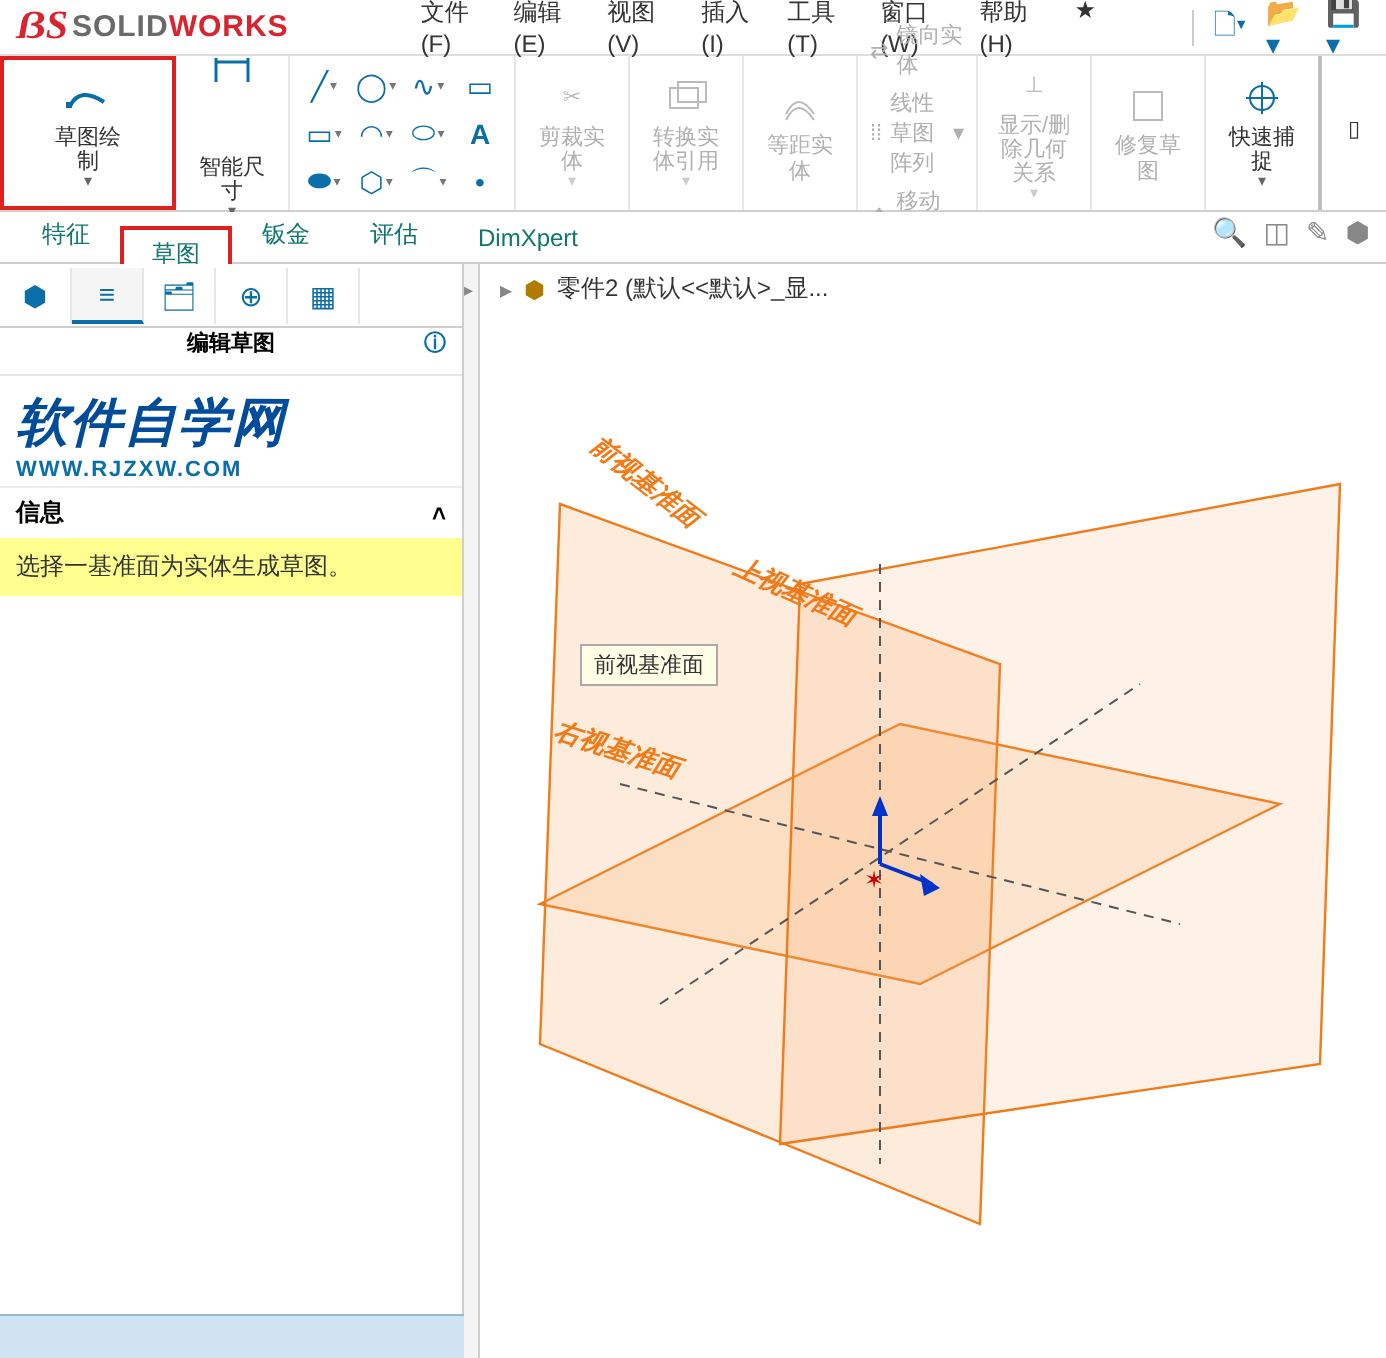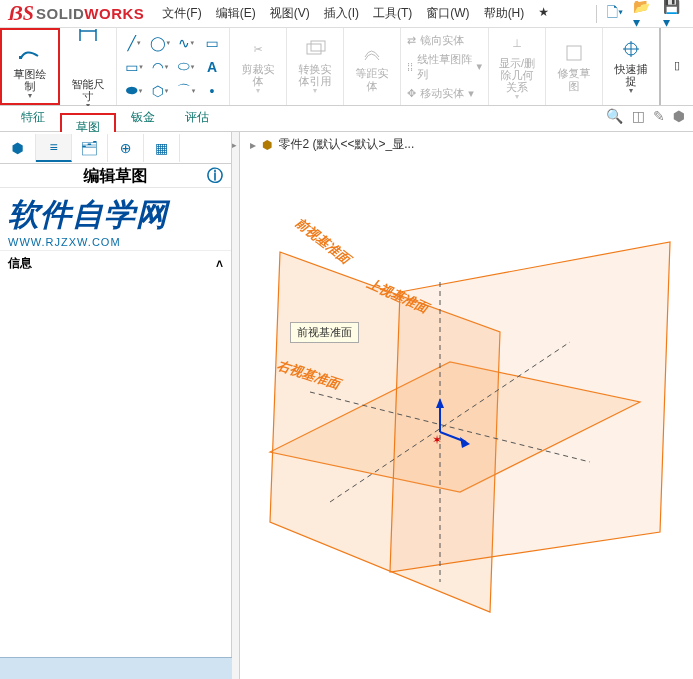--- a/index.html
+++ b/index.html
@@ -1,19 +1,19 @@
 <!DOCTYPE html>
 <html><head>
 <meta charset="utf-8">
 <style>
 * { margin: 0; padding: 0; box-sizing: border-box; font-family: "Microsoft YaHei", Arial, sans-serif; }
 body { width: 693px; height: 679px; background: #fff; overflow: hidden; position: relative; }
 
 
-.titlebar { height: 28px; display: flex; align-items: center; background: #fff; border-bottom: 1px solid #ddd; }
+.titlebar { height: 28px; display: flex; align-items: center; background: #fff; border-bottom: 1px solid #ddd; gap: 48px; }
 .logo { display: flex; align-items: center; gap: 2px; padding: 0 8px; }
 .logo-ds { color: #d9232e; font-style: italic; font-weight: 700; font-size: 20px; font-family: Georgia, serif; }
 .logo-solid { color: #6a6a6a; font-weight: 700; font-size: 15px; letter-spacing: 0.5px; }
 .logo-works { color: #d9232e; font-weight: 700; font-size: 15px; letter-spacing: 0.5px; }
 .menubar { display: flex; gap: 14px; padding-left: 10px; font-size: 12px; color: #333; }
 .menu-item { cursor: pointer; }
 .qat { display: flex; gap: 6px; margin-left: auto; padding-right: 6px; align-items: center; }
 .qat-btn { width: 24px; height: 22px; display: flex; align-items: center; justify-content: center; font-size: 14px; color: #0a6ea8; cursor: pointer; }
 .qat-sep { width: 1px; height: 18px; background: #ccc; }
 
@@ -36,25 +36,25 @@
 .tab { padding: 4px 14px 5px; font-size: 12px; color: #0f766e; border: 1px solid transparent; border-bottom: none; cursor: pointer; }
 .tab.active { border-color: #cfcfcf; background: #fff; position: relative; top: 12px; }
 .tab.framed { border: 2px solid #e02020; border-bottom: 2px solid #e02020; }
 .tabicons { position: absolute; right: 8px; top: 2px; display: flex; gap: 8px; color: #888; font-size: 14px; }
 
 
 .leftpanel { position: absolute; left: 0; top: 132px; width: 232px; bottom: 0; background: #fff; border-right: 1px solid #cfcfcf; }
 .lp-tabs { height: 32px; display: flex; align-items: center; border-bottom: 1px solid #cfcfcf; }
 .lp-tab { width: 36px; height: 28px; display: flex; align-items: center; justify-content: center; color: #0a6ea8; cursor: pointer; border-right: 1px solid #e6e6e6; font-size: 14px; }
 .lp-tab.active { background: #f5f5f5; border-bottom: 2px solid #0a6ea8; }
-.lp-title { height: 24px; display: flex; align-items: flex-end; justify-content: center; font-size: 16px; font-weight: 700; position: relative; border-bottom: 1px solid #e6e6e6; }
+.lp-title { height: 24px; display: flex; align-items: flex-start; justify-content: center; font-size: 11px; font-weight: 700; position: relative; border-bottom: 1px solid #e6e6e6; }
 .lp-help { position: absolute; right: 8px; color: #0a6ea8; cursor: pointer; }
 .lp-brand { padding: 6px 8px 2px; }
-.lp-brand .cn { font-size: 31px; font-weight: 800; color: #004b9a; font-style: italic; letter-spacing: 1px; }
-.lp-brand .url { font-size: 11px; color: #0a6ea8; letter-spacing: 1px; font-weight: 400; }
+.lp-brand .cn { font-size: 26px; font-weight: 800; color: #004b9a; font-style: italic; letter-spacing: 1px; }
+.lp-brand .url { font-size: 11px; color: #0a6ea8; letter-spacing: 1px; font-weight: 700; }
 .lp-section { display: flex; align-items: center; justify-content: space-between; padding: 4px 8px; font-size: 12px; font-weight: 700; border-top: 1px solid #eee; }
 .lp-msg { background: #ffff90; padding: 6px 8px; font-size: 12px; color: #333; }
 
 
 .splitter { position: absolute; left: 232px; top: 132px; width: 8px; bottom: 0; background: #f4f4f4; border-right: 1px solid #cfcfcf; }
 .splitter::before { content: '▸'; position: absolute; top: 8px; left: 0; font-size: 9px; color: #888; }
 
 
 .viewport { position: absolute; left: 240px; top: 132px; right: 0; bottom: 0; background: #fff; }
 .bread { position: absolute; top: 4px; left: 10px; display: flex; align-items: center; gap: 6px; font-size: 12px; color: #333; }
@@ -93,21 +93,21 @@
   </div>
   <div class="qat">
     <span class="qat-sep"></span>
     <span class="qat-btn">🗋▾</span>
     <span class="qat-btn">📂▾</span>
     <span class="qat-btn">💾▾</span>
   </div>
 </div>
 
 <div class="ribbon">
-  <div class="r-group redframe" style="padding:2px 6px;justify-content:flex-end;">
+  <div class="r-group redframe" style="padding:2px 20px;">
     <div class="r-bigbtn">
       <span class="ico">
           <svg width="24" height="20">
             <path d="M3 14 Q8 4 20 12" stroke="#0a6ea8" stroke-width="2" fill="none"></path>
             <rect x="1" y="12" width="3" height="3" fill="#0a6ea8"></rect>
           </svg>
         </span>
       <span style="white-space:pre-line;">草图绘
 制</span>
       <span class="caret">▾</span>
@@ -241,20 +241,21 @@
       <span class="ico">▯</span>
     </div>
   </div>
 </div>
 
 <div class="tabbar">
   <div class="tab">特征</div>
   <div class="tab active framed">草图</div>
   <div class="tab">钣金</div>
   <div class="tab">评估</div>
+  <div class="tab">DimXpert</div>
   <div class="tabicons">
     <span>🔍</span>
     <span>◫</span>
     <span>✎</span>
     <span>⬢</span>
   </div>
 </div>
 
 <div class="leftpanel">
   <div class="lp-tabs">
@@ -269,20 +270,21 @@
     <span class="lp-help">ⓘ</span>
   </div>
   <div class="lp-brand">
     <div class="cn">软件自学网</div>
     <div class="url">WWW.RJZXW.COM</div>
   </div>
   <div class="lp-section">
     <span>信息</span>
     <span>˄</span>
   </div>
+  <div class="lp-msg">选择一基准面为实体生成草图。</div>
 </div>
 <div class="blueedge"></div>
 
 <div class="splitter"></div>
 
 <div class="viewport">
   <div class="bread">
     <span style="color:#888;">▸</span>
     <span class="ico">⬢</span>
     <span>零件2  (默认&lt;&lt;默认&gt;_显...</span>

